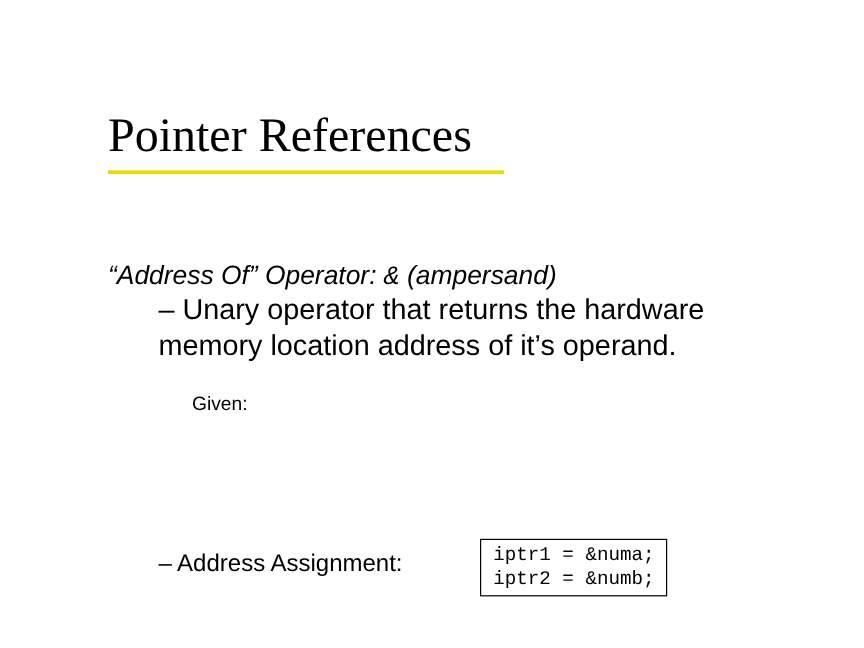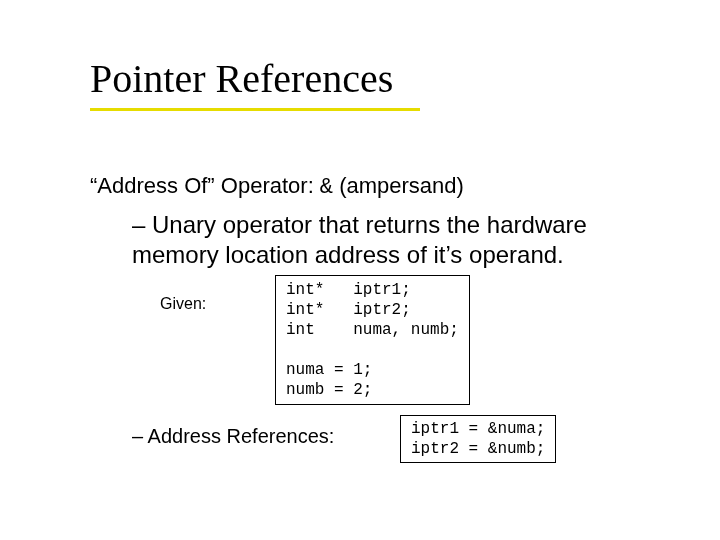--- a/index.html
+++ b/index.html
@@ -10,20 +10,21 @@
     background: #ffffff;
     font-family: Arial, Helvetica, sans-serif;
     color: #000;
     overflow: hidden;
   }
   .slide {
     position: relative;
     width: 720px;
     height: 476px;
     box-sizing: border-box;
+    margin-top: 34px;
   }
   .title {
     position: absolute;
     left: 90px;
     top: 55px;
     font-family: "Times New Roman", Times, serif;
     font-size: 40px;
     font-weight: 400;
     color: #000;
   }
@@ -31,22 +32,23 @@
     position: absolute;
     left: 90px;
     top: 108px;
     width: 330px;
     height: 3px;
     background: #e6dc00;
   }
   .line1 {
     position: absolute;
     left: 90px;
-    top: 173px;
+    top: 183px;
     font-size: 22px;
+    font-style: italic;
   }
   .line1 .amp {
     font-family: "Courier New", Courier, monospace;
     font-size: 22px;
   }
   .sub1 {
     position: absolute;
     left: 132px;
     top: 210px;
     width: 500px;
@@ -97,25 +99,19 @@
   <div class="title-underline"></div>
 
   <div class="line1">
     <span>“Address Of” Operator:  </span><span class="amp">&amp;</span><span>  (ampersand)</span>
   </div>
 
   <div class="sub1">– Unary operator that returns the hardware memory location address of it’s operand.</div>
 
   <div class="given-label">Given:</div>
 
-  <div class="codebox1">int*   iptr1;
-int*   iptr2;
-int    numa, numb;
 
-numa = 1;
-numb = 2;</div>
-
-  <div class="sub2">– Address References:</div>
+  <div class="sub2">– Address Assignment:</div>
 
   <div class="codebox2">iptr1 = &amp;numa;
 iptr2 = &amp;numb;</div>
 
 </div>
 
 </body></html>

